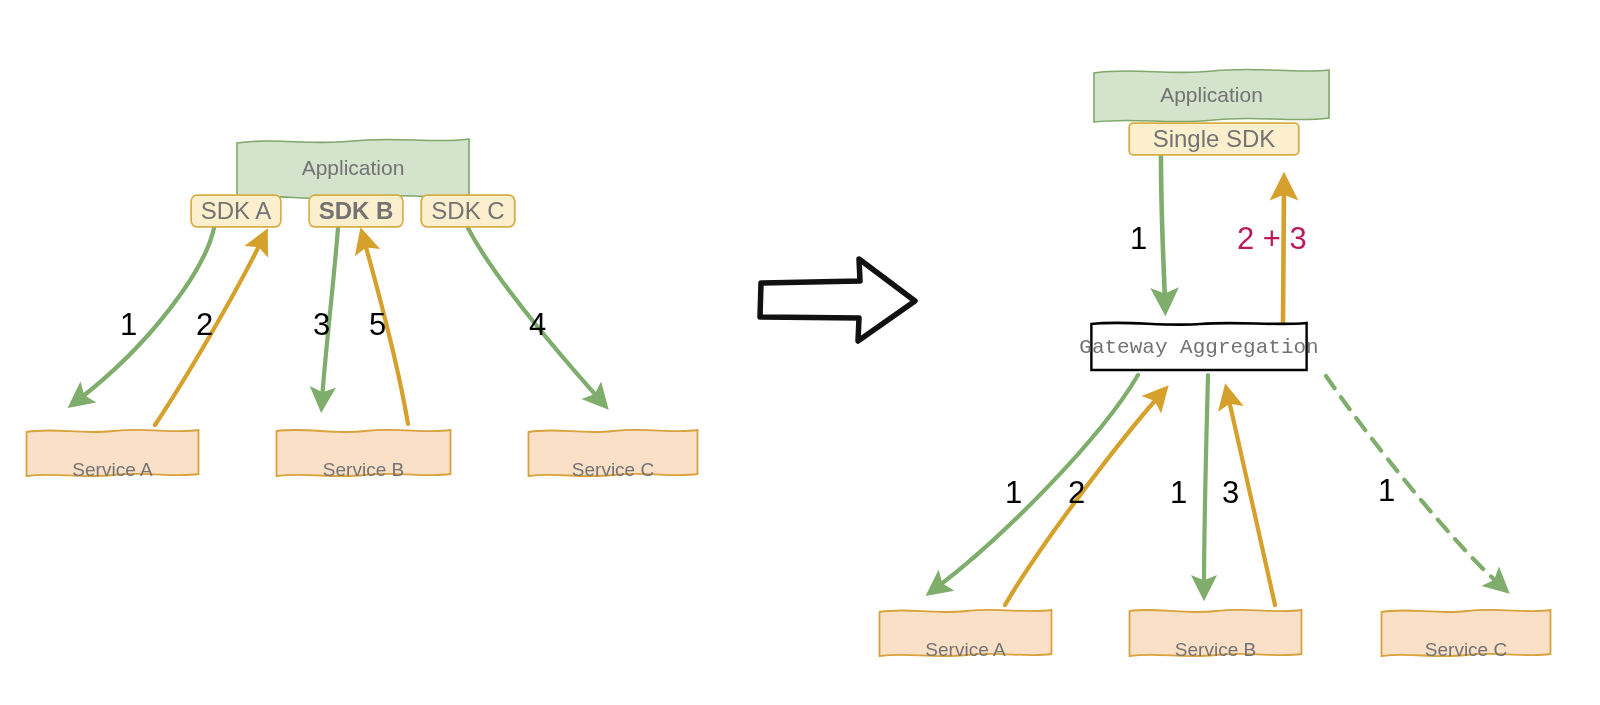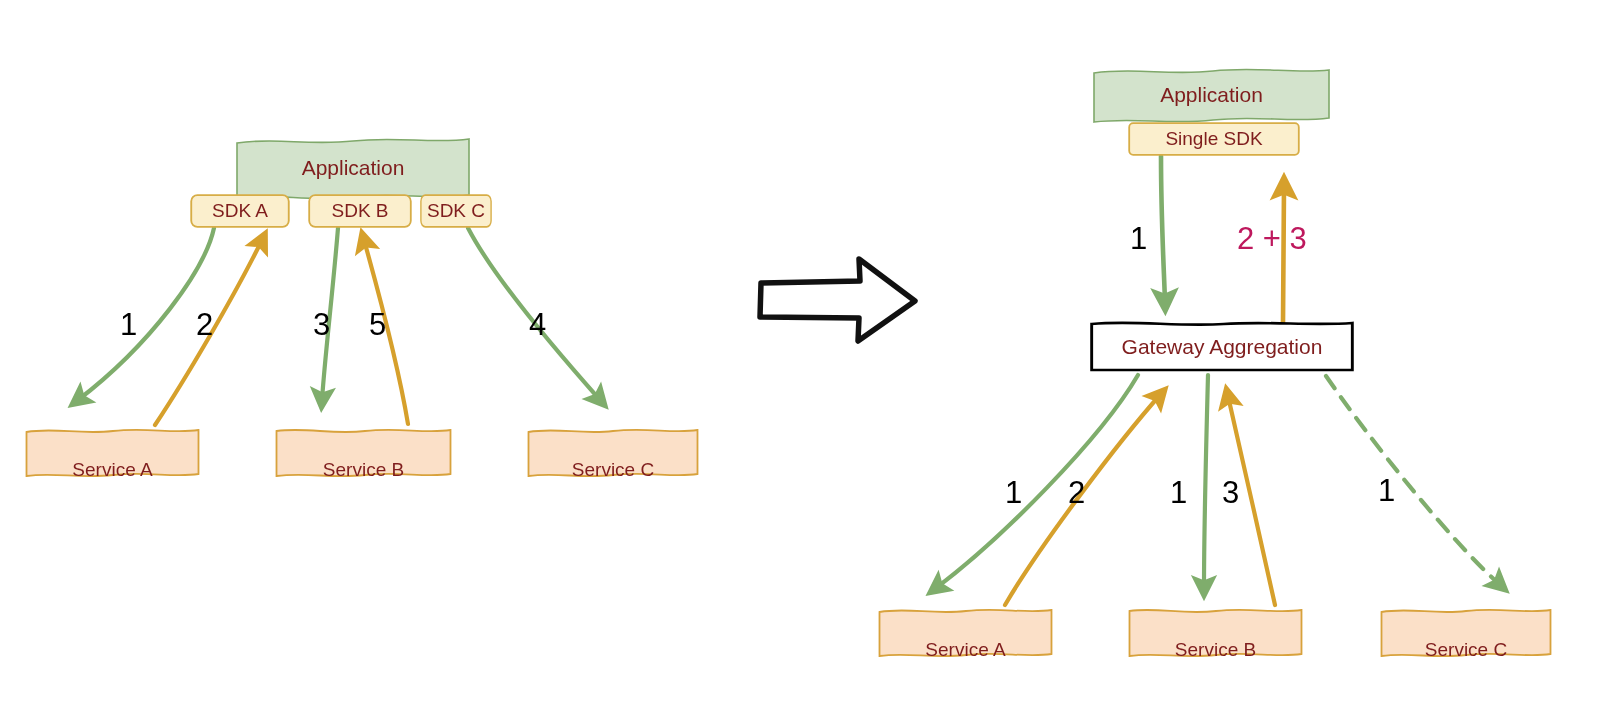--- a/index.html
+++ b/index.html
@@ -1,23 +1,23 @@
 <!DOCTYPE html>
 <html><head>
 <meta charset="utf-8">
 <style>
   html,body{margin:0;padding:0;background:#ffffff;}
   body{width:1600px;height:705px;overflow:hidden;font-family:"Liberation Sans",sans-serif;}
   #stage{position:relative;width:1600px;height:705px;background:#fff;}
   svg.layer{position:absolute;left:0;top:0;width:1600px;height:705px;overflow:visible;}
   .node{position:absolute;box-sizing:border-box;display:flex;align-items:center;justify-content:center;z-index:5;}
-  .node span{position:relative;z-index:2;color:#7f1d1d;white-space:nowrap;}
+  .node span{position:relative;z-index:2;color:#737373;white-space:nowrap;}
   .node svg{position:absolute;left:0;top:0;width:100%;height:100%;z-index:1;overflow:visible;}
   .lbl-app span{font-size:21px;}
-  .lbl-sdk span{font-size:19px;}
+  .lbl-sdk span{font-size:24px;}
   .lbl-svc span{font-size:19px;margin-top:33px;}
   .lbl-gw span{font-size:21px;}
   .num{position:absolute;font-size:31px;color:#000;z-index:6;font-family:"Liberation Sans",sans-serif;}
   .numsum{position:absolute;font-size:31px;color:#be185d;z-index:6;white-space:nowrap;}
 </style>
 </head>
 <body>
 
 <div id="stage">
 
@@ -84,35 +84,35 @@
     </g>
   </svg>
 
   <div class="node lbl-app" style="left:236px;top:135px;width:234px;height:66px;">
     <svg viewBox="0 0 234 66" preserveAspectRatio="none">
       <path d="M1,8 C40,2 72,11 117,6 C160,1 198,9 233,4 L233,60 C196,65 158,57 117,62 C74,67 40,58 1,63 Z" fill="#d3e3cc" stroke="#7fa86a" stroke-width="1.6"></path>
     </svg>
     <span>Application</span>
   </div>
 
-  <div class="node lbl-sdk" style="left:190px;top:194px;width:100px;height:34px;">
+  <div class="node lbl-sdk" style="left:190px;top:194px;width:92px;height:34px;">
     <svg viewBox="0 0 97 34" preserveAspectRatio="none">
       <rect x="1.2" y="1.2" width="94.6" height="31.6" rx="6" ry="6" fill="#fbefcd" stroke="#d7ad46" stroke-width="1.8"></rect>
     </svg>
     <span>SDK A</span>
   </div>
 
-  <div class="node lbl-sdk" style="left:308px;top:194px;width:104px;height:34px;">
+  <div class="node lbl-sdk" style="left:308px;top:194px;width:96px;height:34px;font-weight:bold;">
     <svg viewBox="0 0 104 34" preserveAspectRatio="none">
       <rect x="1.2" y="1.2" width="101.6" height="31.6" rx="6" ry="6" fill="#fbefcd" stroke="#d7ad46" stroke-width="1.8"></rect>
     </svg>
     <span>SDK B</span>
   </div>
 
-  <div class="node lbl-sdk" style="left:420px;top:194px;width:72px;height:34px;">
+  <div class="node lbl-sdk" style="left:420px;top:194px;width:96px;height:34px;">
     <svg viewBox="0 0 96 34" preserveAspectRatio="none">
       <rect x="1.2" y="1.2" width="93.6" height="31.6" rx="6" ry="6" fill="#fbefcd" stroke="#d7ad46" stroke-width="1.8"></rect>
     </svg>
     <span>SDK C</span>
   </div>
 
   <div class="node lbl-svc" style="left:25px;top:426px;width:175px;height:54px;">
     <svg viewBox="0 0 175 54" preserveAspectRatio="none">
       <path d="M1.5,6 C30,1 55,9 88,5 C122,1 148,8 173.5,4 L173.5,48 C148,52 122,45 88,49 C55,53 30,46 1.5,50 Z" fill="#fbe0c8" stroke="#d8a23c" stroke-width="1.8"></path>
     </svg>
@@ -146,21 +146,21 @@
     <span>Application</span>
   </div>
 
   <div class="node lbl-sdk" style="left:1128px;top:122px;width:172px;height:34px;">
     <svg viewBox="0 0 172 34" preserveAspectRatio="none">
       <rect x="1.2" y="1.2" width="169.6" height="31.6" rx="4" ry="4" fill="#fbefcd" stroke="#d7ad46" stroke-width="1.8"></rect>
     </svg>
     <span>Single SDK</span>
   </div>
 
-  <div class="node lbl-gw" style="left:1090px;top:320px;width:264px;height:54px;">
+  <div class="node lbl-gw" style="left:1090px;top:320px;width:218px;height:54px;font-family:Liberation Mono, monospace;">
     <svg viewBox="0 0 237 54" preserveAspectRatio="none">
       <path d="M1.5,4 C40,0 80,7 120,4 C160,1 200,6 235.5,3 L235.5,50 L1.5,50 Z" fill="#ffffff" stroke="#000000" stroke-width="2.6"></path>
     </svg>
     <span>Gateway Aggregation</span>
   </div>
 
   <div class="node lbl-svc" style="left:878px;top:606px;width:175px;height:54px;">
     <svg viewBox="0 0 175 54" preserveAspectRatio="none">
       <path d="M1.5,6 C30,1 55,9 88,5 C122,1 148,8 173.5,4 L173.5,48 C148,52 122,45 88,49 C55,53 30,46 1.5,50 Z" fill="#fbe0c8" stroke="#d8a23c" stroke-width="1.8"></path>
     </svg>

